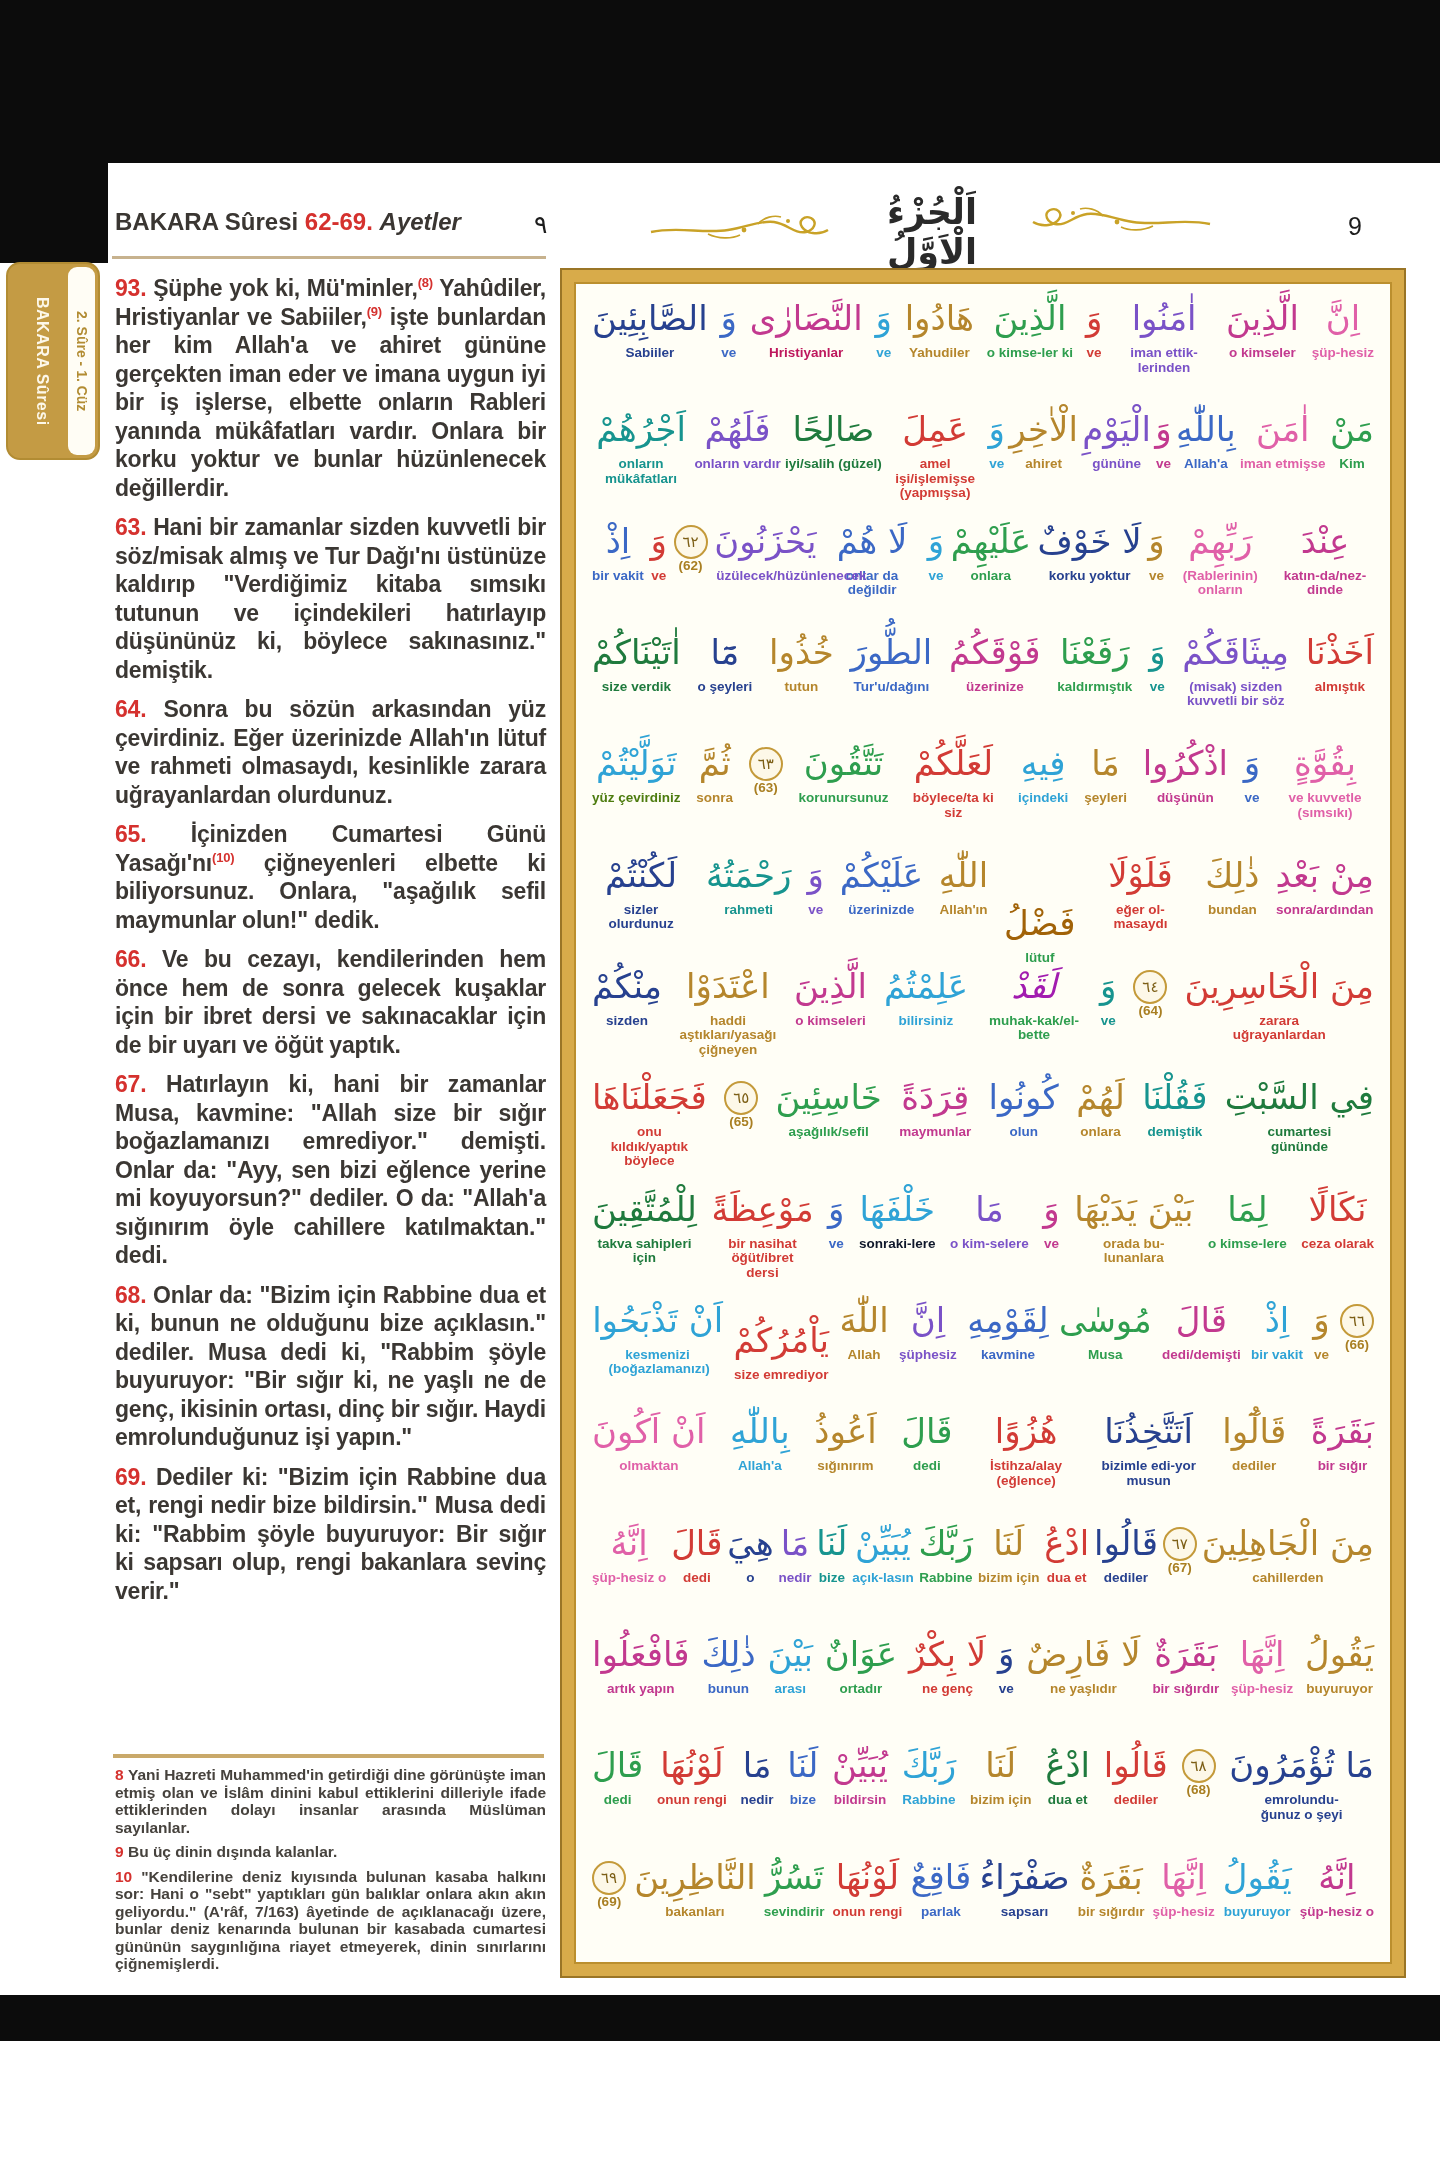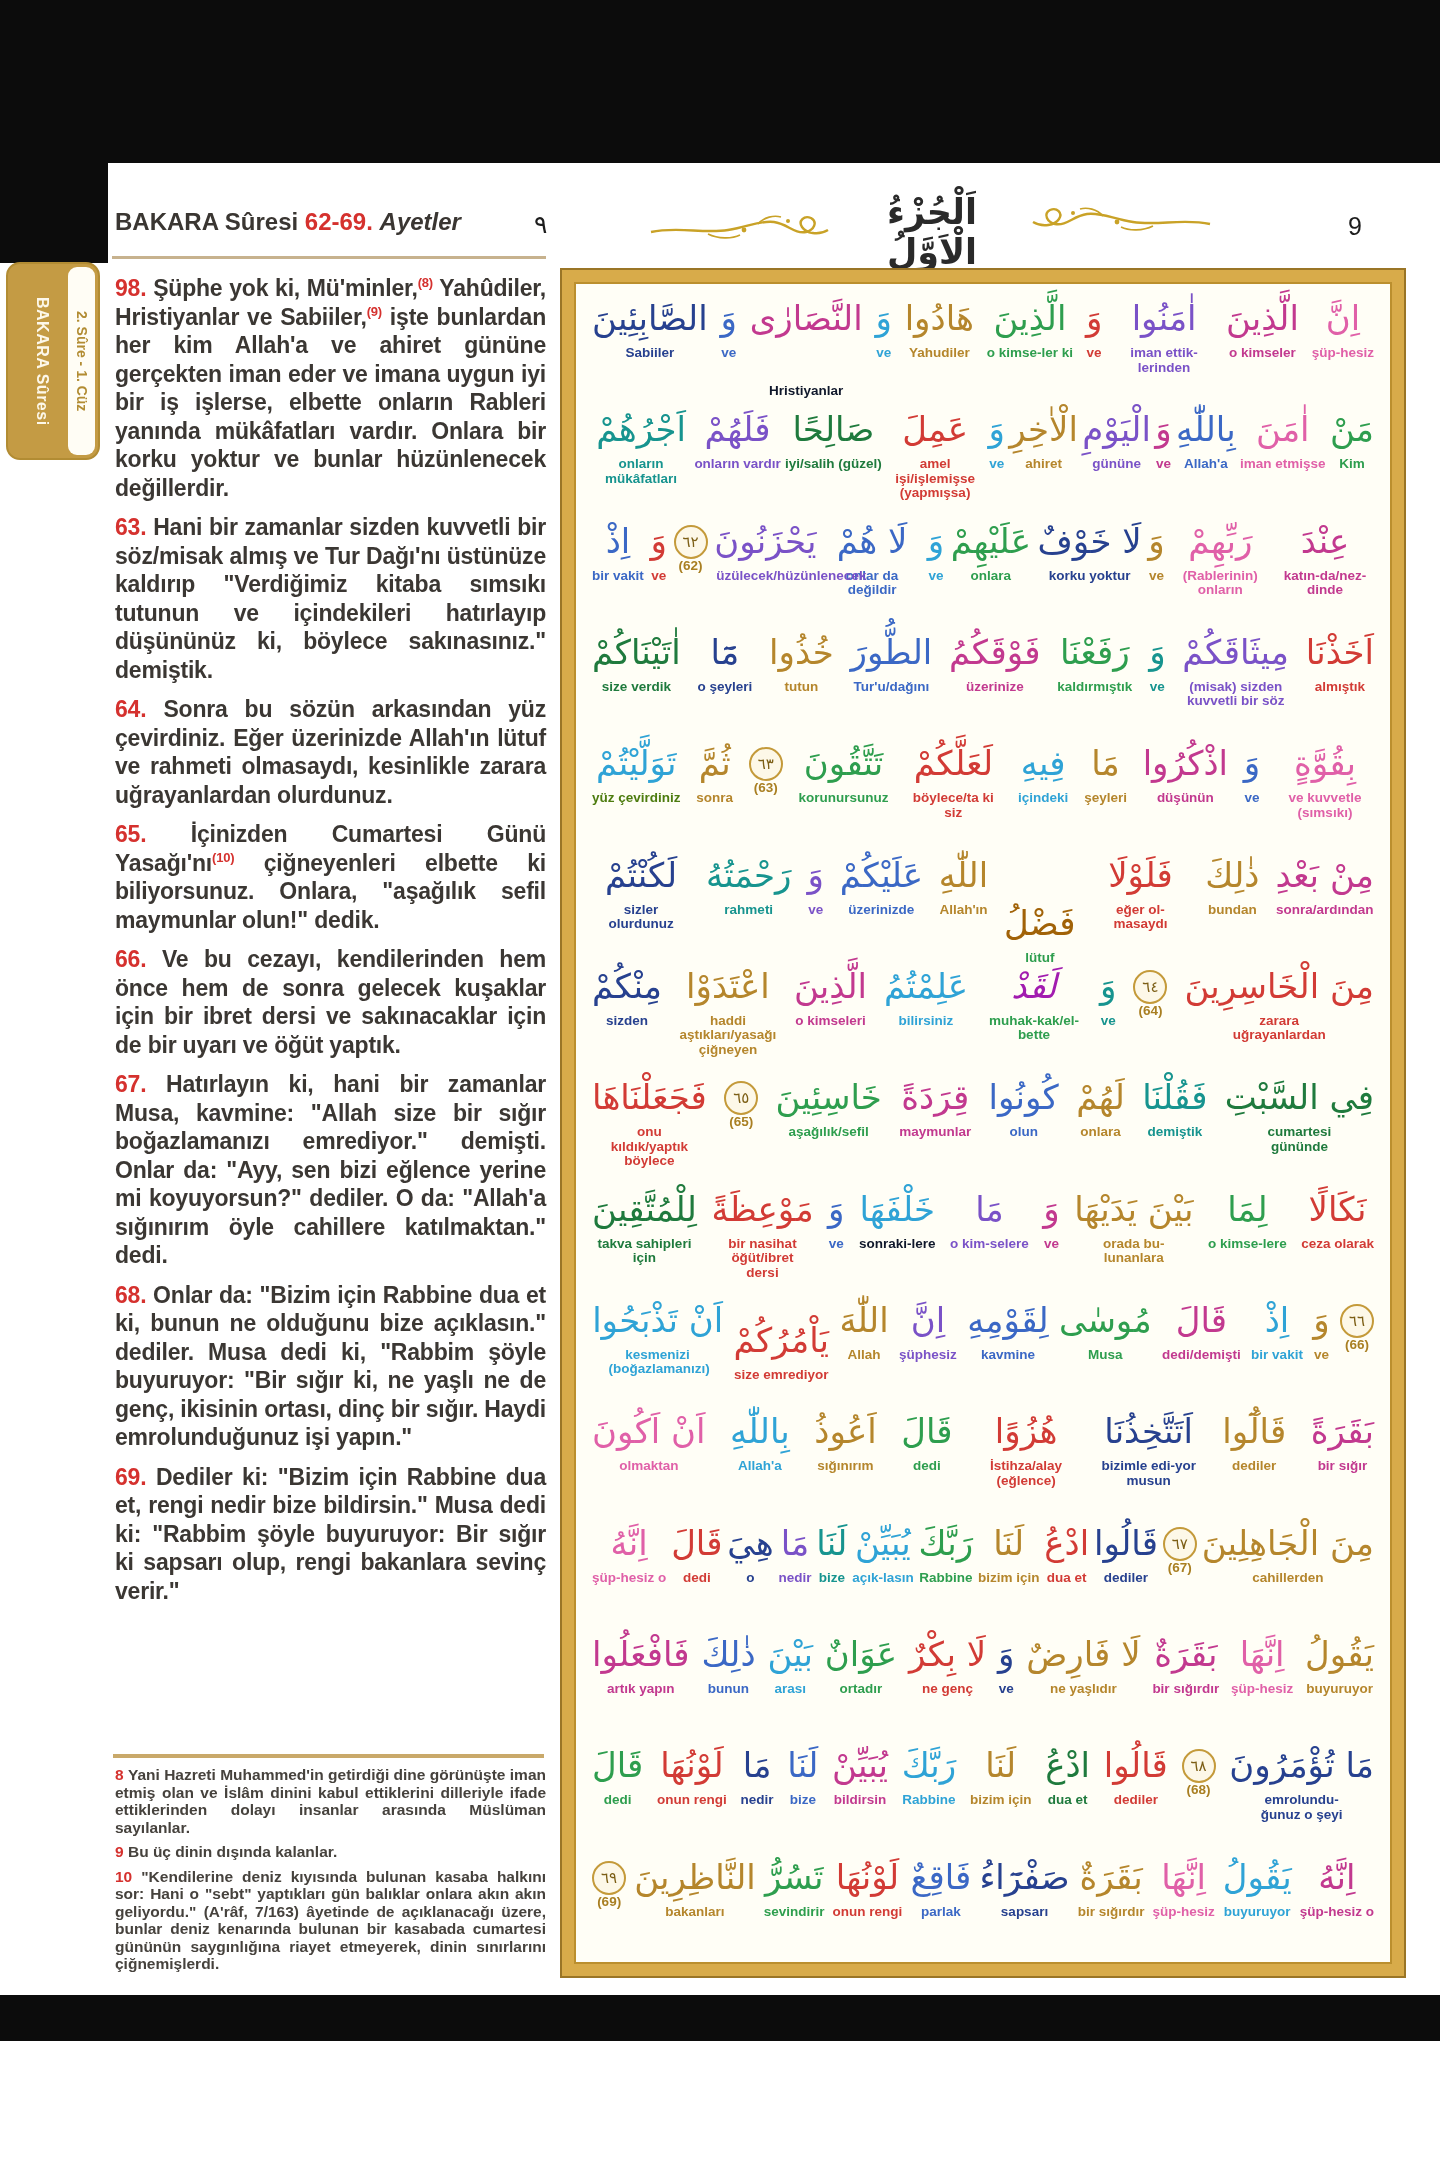--- a/index.html
+++ b/index.html
@@ -84,21 +84,21 @@
   </svg>
 </div>
 <div class="abs page-num">9</div>
 
 <div class="abs side-tab">
   <div class="main">BAKARA Sûresi</div>
   <div class="strip">2. Sûre - 1. Cüz</div>
 </div>
 
 <div class="abs trans-col" id="verses">
-    <p class="verse"><span class="vnum">98. </span>Şüphe yok ki, Mü'minler,<span class="fnref">(8)</span> Yahûdiler, Hristiyanlar ve Sabiiler,<span class="fnref">(9)</span> işte bunlardan her kim Allah'a ve ahiret gününe gerçekten iman eder ve imana uygun iyi bir iş işlerse, elbette onların Rableri yanında mükâfatları vardır. Onlara bir korku yoktur ve bunlar hüzünlenecek değillerdir.</p>
+    <p class="verse"><span class="vnum">93. </span>Şüphe yok ki, Mü'minler,<span class="fnref">(8)</span> Yahûdiler, Hristiyanlar ve Sabiiler,<span class="fnref">(9)</span> işte bunlardan her kim Allah'a ve ahiret gününe gerçekten iman eder ve imana uygun iyi bir iş işlerse, elbette onların Rableri yanında mükâfatları vardır. Onlara bir korku yoktur ve bunlar hüzünlenecek değillerdir.</p>
     <p class="verse"><span class="vnum">63. </span>Hani bir zamanlar sizden kuvvetli bir söz/misak almış ve Tur Dağı'nı üstünüze kaldırıp "Verdiğimiz kitaba sımsıkı tutunun ve içindekileri hatırlayıp düşününüz ki, böylece sakınasınız." demiştik.</p>
     <p class="verse"><span class="vnum">64. </span>Sonra bu sözün arkasından yüz çevirdiniz. Eğer üzerinizde Allah'ın lütuf ve rahmeti olmasaydı, kesinlikle zarara uğrayanlardan olurdunuz.</p>
     <p class="verse"><span class="vnum">65. </span>İçinizden Cumartesi Günü Yasağı'nı<span class="fnref">(10)</span> çiğneyenleri elbette ki biliyorsunuz. Onlara, "aşağılık sefil maymunlar olun!" dedik.</p>
     <p class="verse"><span class="vnum">66. </span>Ve bu cezayı, kendilerinden hem önce hem de sonra gelecek kuşaklar için bir ibret dersi ve sakınacaklar için de bir uyarı ve öğüt yaptık.</p>
     <p class="verse"><span class="vnum">67. </span>Hatırlayın ki, hani bir zamanlar Musa, kavmine: "Allah size bir sığır boğazlamanızı emrediyor." demişti. Onlar da: "Ayy, sen bizi eğlence yerine mi koyuyorsun?" dediler. O da: "Allah'a sığınırım öyle cahillere katılmaktan." dedi.</p>
     <p class="verse"><span class="vnum">68. </span>Onlar da: "Bizim için Rabbine dua et ki, bunun ne olduğunu bize açıklasın." dediler. Musa dedi ki, "Rabbim şöyle buyuruyor: "Bir sığır ki, ne yaşlı ne de genç, ikisinin ortası, dinç bir sığır. Haydi emrolunduğunuz işi yapın."</p>
     <p class="verse"><span class="vnum">69. </span>Dediler ki: "Bizim için Rabbine dua et, rengi nedir bize bildirsin." Musa dedi ki: "Rabbim şöyle buyuruyor: Bir sığır ki sapsarı olup, rengi bakanlara sevinç verir."</p>
   </div>
 <div class="abs fn-rule"></div>
 <div class="abs footnotes" id="footnotes">
@@ -133,21 +133,21 @@
         <div class="mword">
           <span class="m-ar" style="color: rgb(181, 134, 44);">هَادُوا</span>
           <span class="m-tr" style="color: rgb(181, 134, 44);">Yahudiler</span>
         </div>
         <div class="mword">
           <span class="m-ar" style="color: rgb(47, 163, 214);">وَ</span>
           <span class="m-tr" style="color: rgb(47, 163, 214);">ve</span>
         </div>
         <div class="mword">
           <span class="m-ar" style="color: rgb(194, 57, 143);">النَّصَارٰى</span>
-          <span class="m-tr" style="color: #0f172a; margin-top: 38px;">Hristiyanlar</span>
+          <span class="m-tr" style="color: #be185d;">Hristiyanlar</span>
         </div>
         <div class="mword">
           <span class="m-ar" style="color: rgb(59, 104, 197);">وَ</span>
           <span class="m-tr" style="color: rgb(59, 104, 197);">ve</span>
         </div>
         <div class="mword">
           <span class="m-ar" style="color: rgb(39, 65, 143);">الصَّابِئِينَ</span>
           <span class="m-tr" style="color: rgb(39, 65, 143);">Sabiiler</span>
         </div>
       </div>

